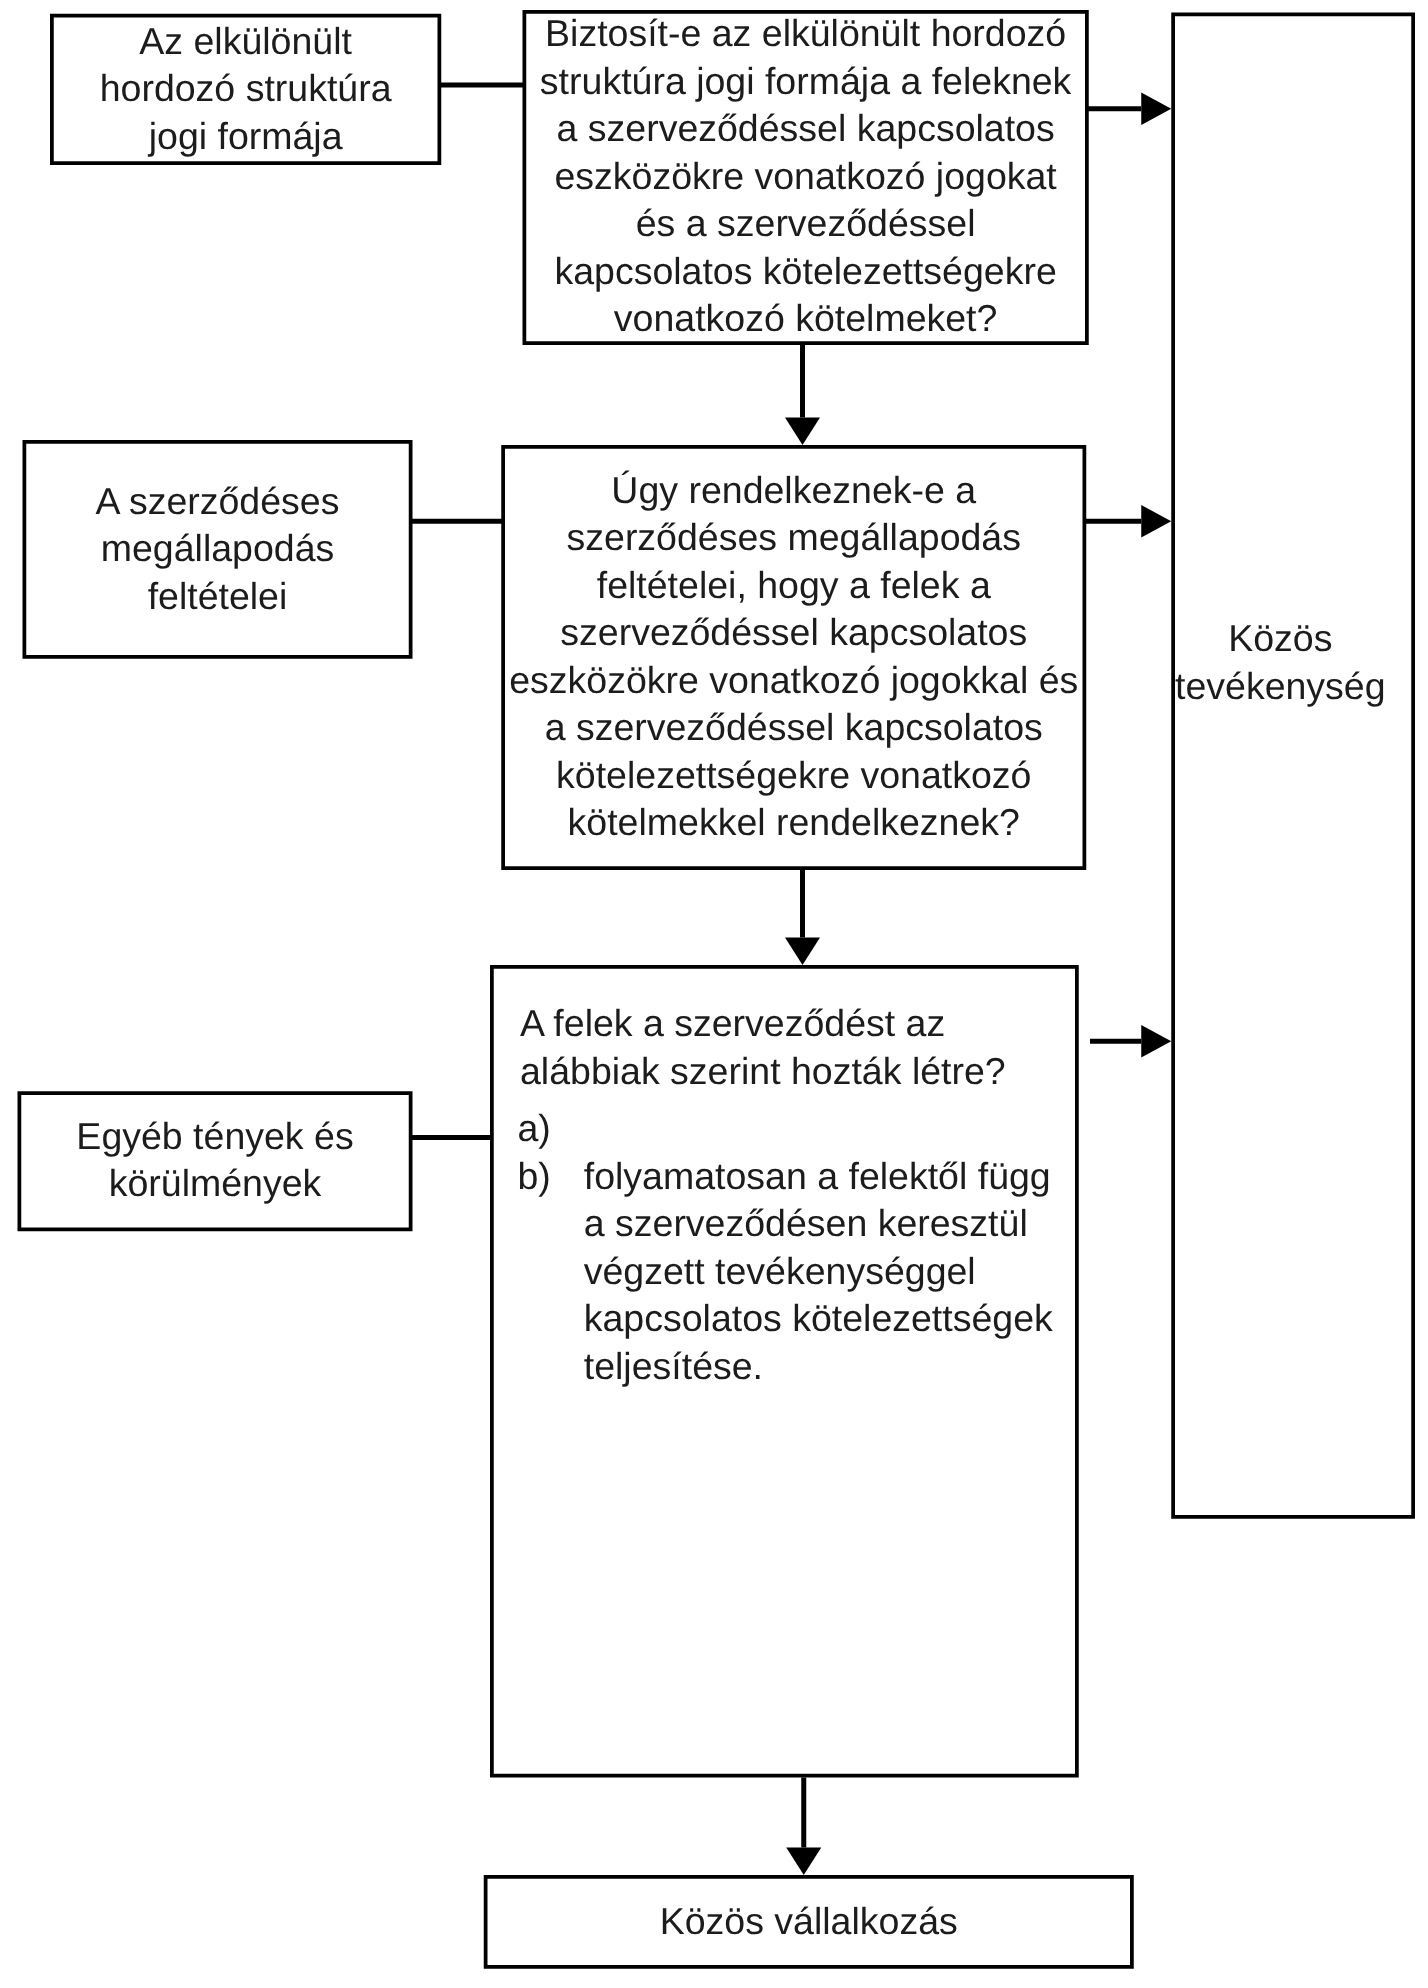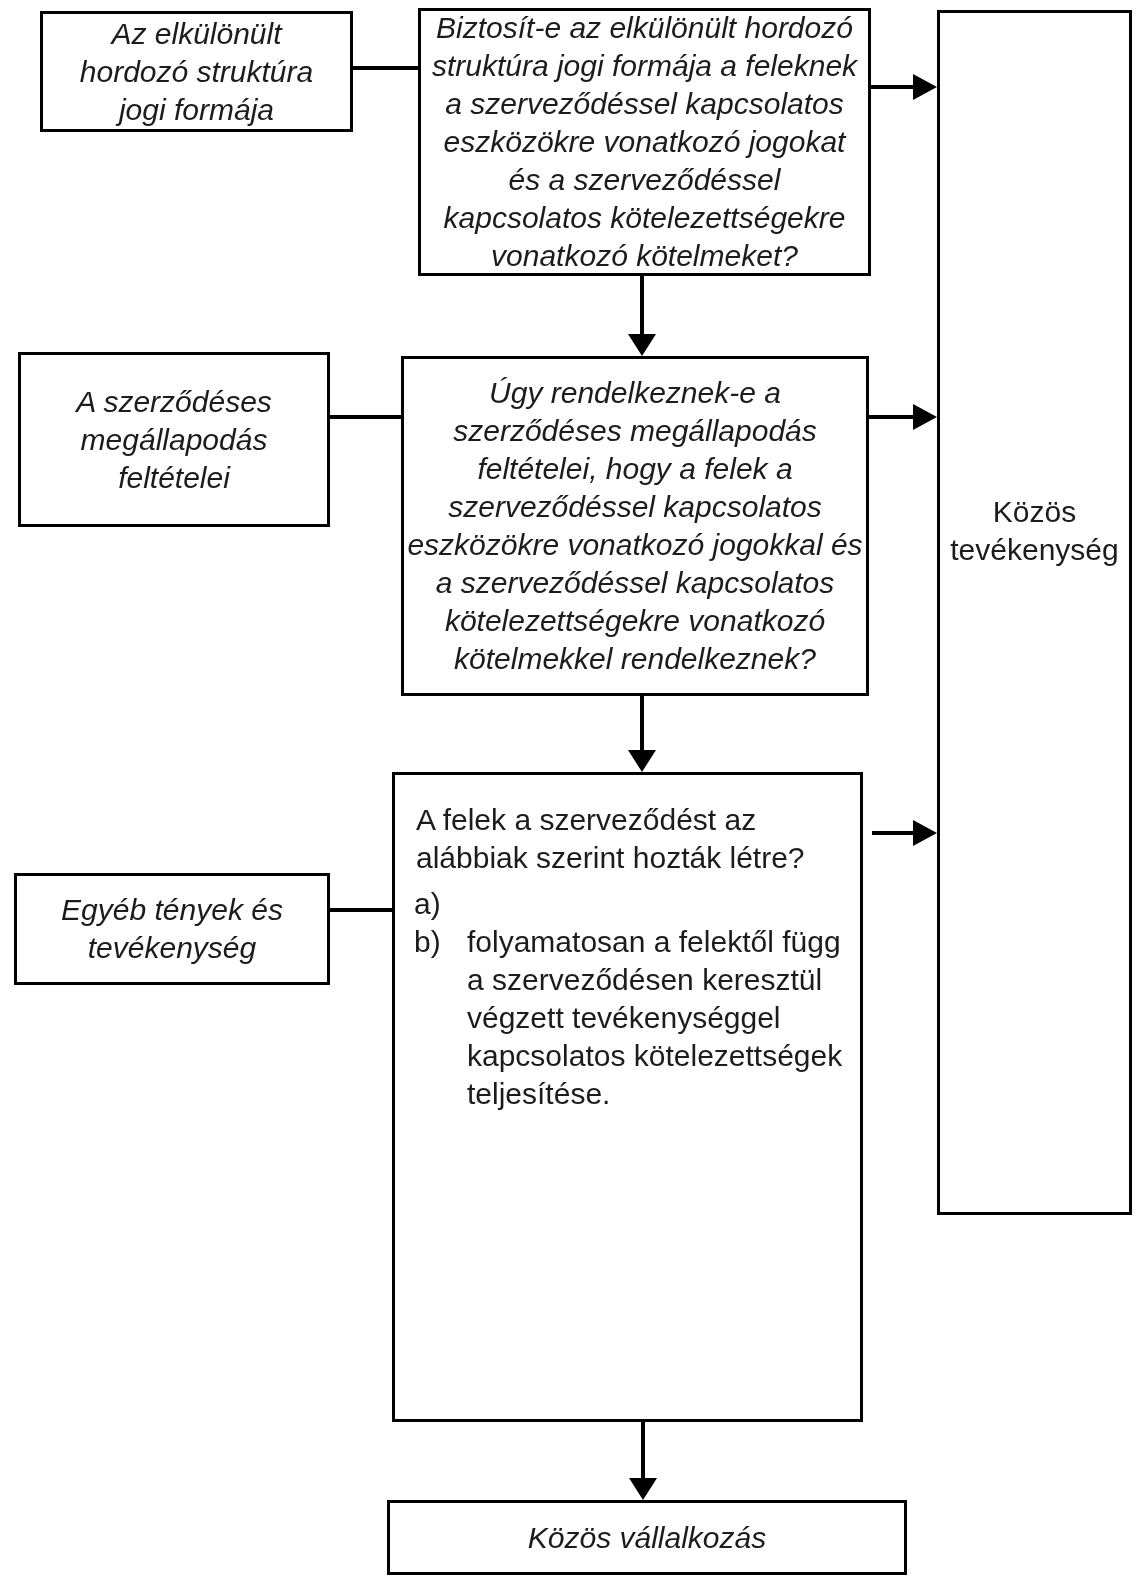--- a/index.html
+++ b/index.html
@@ -18,38 +18,37 @@
     border: 3px solid #000000;
     background: #ffffff;
     font-size: 30px;
     line-height: 38px;
   }
   .center-text {
     display: flex;
     align-items: center;
     justify-content: center;
     text-align: center;
-    font-style: italic;
   }
   .lines { white-space: pre-line; }
 
   
   #box-legal-form     { left: 40px;  top: 11px;  width: 313px; height: 121px; }
   #box-contract-terms { left: 18px;  top: 352px; width: 312px; height: 175px; }
   #box-other-facts    { left: 14px;  top: 873px; width: 316px; height: 112px; }
 
   
   #box-q-legal-form { left: 418px; top: 8px;   width: 453px; height: 268px; }
   #box-q-contract   { left: 401px; top: 356px; width: 468px; height: 340px; justify-content: center; }
   #box-q-parties    { left: 392px; top: 772px; width: 471px; height: 650px;
                       padding: 26px 4px 10px 19px; }
 
   
   #box-joint-operation { left: 937px; top: 10px; width: 195px; height: 1205px;
-                         display: flex; flex-direction: column; align-items: center;
+                         display: flex; flex-direction: column; align-items: flex-start;
                          padding-top: 480px; text-align: center; }
   #box-joint-venture   { left: 387px; top: 1500px; width: 520px; height: 75px; }
 
   
   #box-q-parties .intro { margin: 0 0 8px 2px; }
   .list-item { display: flex; align-items: flex-start; }
   .list-marker { flex: 0 0 53px; width: 53px; }
   .list-text { flex: 1 1 auto; }
 
   
@@ -98,21 +97,21 @@
   </div>
 
   <div class="box center-text" id="box-contract-terms">
     <div class="lines">A szerződéses
 megállapodás
 feltételei</div>
   </div>
 
   <div class="box center-text" id="box-other-facts">
     <div class="lines">Egyéb tények és
-tevékenység</div>
+körülmények</div>
   </div>
 
   <div class="box center-text" id="box-q-legal-form">
     <div class="lines">Biztosít-e az elkülönült hordozó
 struktúra jogi formája a feleknek
 a szerveződéssel kapcsolatos
 eszközökre vonatkozó jogokat
 és a szerveződéssel
 kapcsolatos kötelezettségekre
 vonatkozó kötelmeket?</div>

